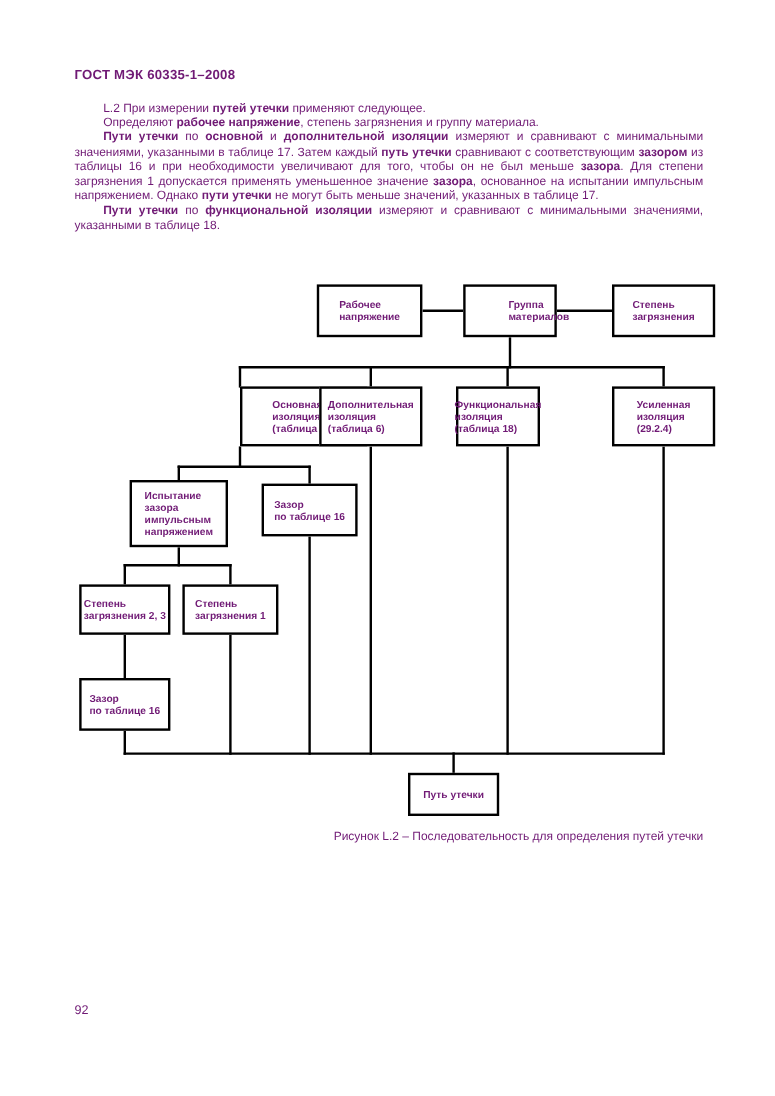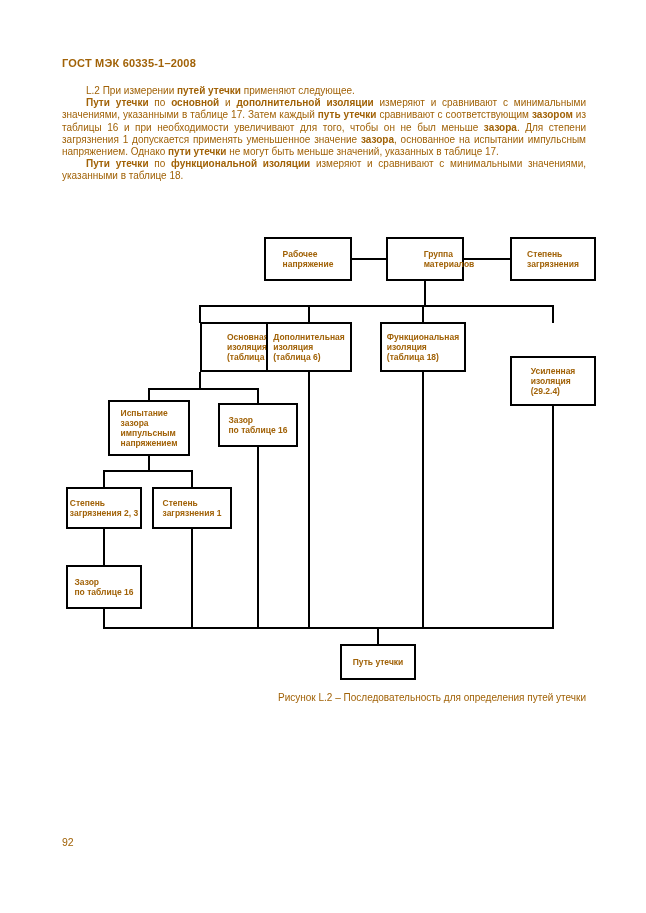--- a/index.html
+++ b/index.html
@@ -2,21 +2,21 @@
 <html><head>
 <meta charset="utf-8">
 <style>
   * { margin:0; padding:0; box-sizing:border-box; }
   html,body { background:#ffffff; }
   .page {
     position:relative;
     width:646px; height:913px;
     background:#ffffff;
     font-family:"Liberation Sans", sans-serif;
-    color:#a16207;
+    color:#701a75;
     overflow:hidden;
     margin:0 auto;
   }
   .doc-header {
     position:absolute; left:62px; top:57px;
     font-size:11px; font-weight:bold; letter-spacing:0.2px;
   }
   .body-text {
     position:absolute; left:62px; top:85px; width:524px;
     font-size:10px; line-height:12.2px; text-align:justify;
@@ -33,22 +33,22 @@
     background:#fff;
     display:flex; align-items:center; justify-content:center;
     font-weight:bold; font-size:8.5px; line-height:10px;
     white-space:pre-line;
   }
   .box-rabochee        { left:264px; top:237px; width:88px; height:44px; }
   .box-gruppa          { left:386px; top:237px; width:78px; height:44px;padding-left:48px; }
   .box-stepen          { left:510px; top:237px; width:86px; height:44px; }
   .box-osnovnaya       { left:164px; top:322px; width:106px; height:50px;margin-left:36px; }
   .box-dopolnitelnaya  { left:266px; top:322px; width:86px; height:50px; }
-  .box-funktsionalnaya { left:380px; top:322px; width:86px; height:50px; }
-  .box-usilennaya      { left:510px; top:322px; width:86px; height:50px;margin-top:34px; }
+  .box-funktsionalnaya { left:380px; top:322px; width:70px; height:50px; }
+  .box-usilennaya      { left:510px; top:322px; width:86px; height:50px; }
   .box-ispytanie       { left:108px; top:400px; width:82px; height:56px; }
   .box-zazor16a        { left:218px; top:403px; width:80px; height:44px; }
   .box-stepen23        { left:66px;  top:487px; width:76px; height:42px; }
   .box-stepen1         { left:152px; top:487px; width:80px; height:42px; }
   .box-zazor16b        { left:66px;  top:565px; width:76px; height:44px; }
   .box-put             { left:340px; top:644px; width:76px; height:36px; }
 
   .caption {
     position:absolute; left:62px; top:692px; width:524px;
     text-align:right; font-size:10px;
@@ -60,20 +60,21 @@
 </style>
 </head>
 <body>
 
 <div class="page">
 
   <div class="doc-header">ГОСТ МЭК 60335-1–2008</div>
 
   <div class="body-text">
     <p><span>L.2 При измерении </span><span class="b">путей утечки</span><span> применяют следующее.</span></p>
+    <p><span>Определяют </span><span class="b">рабочее напряжение</span><span>, степень загрязнения и группу материала.</span></p>
     <p><span class="b">Пути утечки</span><span> по </span><span class="b">основной</span><span> и </span><span class="b">дополнительной изоляции</span><span> измеряют и сравнивают с минимальными значениями, указанными в таблице 17. Затем каждый </span><span class="b">путь утечки</span><span> сравнивают с соответствующим </span><span class="b">зазором</span><span> из таблицы 16 и при необходимости увеличивают для того, чтобы он не был меньше </span><span class="b">зазора</span><span>. Для степени загрязнения 1 допускается применять уменьшенное значение </span><span class="b">зазора</span><span>, основанное на испытании импульсным напряжением. Однако </span><span class="b">пути утечки</span><span> не могут быть меньше значений, указанных в таблице 17.</span></p>
     <p><span class="b">Пути утечки</span><span> по </span><span class="b">функциональной изоляции</span><span> измеряют и сравнивают с минимальными значениями, указанными в таблице 18.</span></p>
   </div>
 
   <div class="diagram">
 
     <svg width="646" height="913" viewBox="0 0 646 913">
       <g stroke="#000" stroke-width="2">
 
         <line x1="352" y1="259" x2="386" y2="259"></line>

